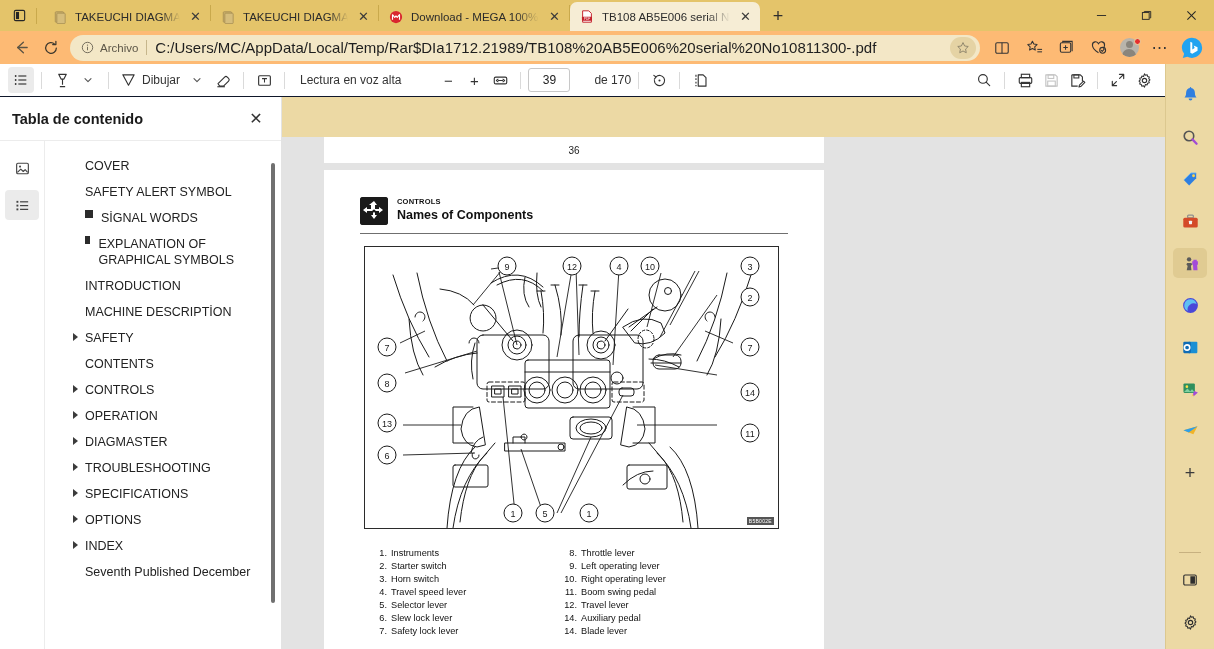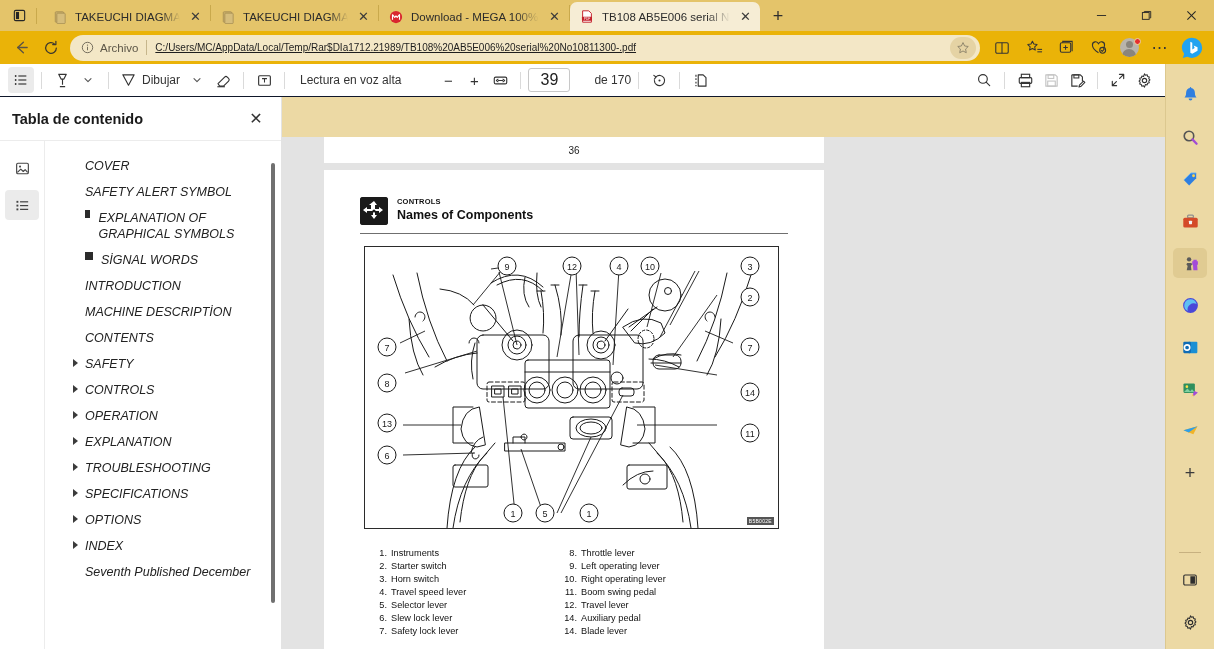--- a/index.html
+++ b/index.html
@@ -52,35 +52,35 @@
   }
   .wincontrols { margin-left: auto; display: flex; height: 31px; }
   .wincontrol {
     width: 45px; height: 31px; display: flex; align-items: center; justify-content: center;
     color: #262626; font-size: 12px;
   }
 
   
   .addressbar {
     position: absolute; left: 0; top: 31px; width: 1214px; height: 33px;
-    background: #eab308; display: flex; align-items: center; padding: 0 6px;
+    background: #fdba74; display: flex; align-items: center; padding: 0 6px;
   }
   .nav-btn {
     width: 30px; height: 28px; display: flex; align-items: center; justify-content: center;
     color: #4a4437; border-radius: 4px;
   }
   .omnibox {
     flex: 1 1 auto; height: 26px; background: #f3e7c6; border-radius: 13px;
     display: flex; align-items: center; margin: 0 6px 0 4px; padding: 0 4px 0 8px;
     min-width: 0;
   }
   .omni-info { width: 18px; height: 18px; display:flex; align-items:center; justify-content:center; }
   .omni-scheme { font-size: 11.5px; color: #5c5648; margin-left: 4px; }
   .omni-pipe { width: 1px; height: 15px; background: #c6b68c; margin: 0 8px; }
-  .omni-url { font-size: 10px; color: #1e1e1e; white-space: nowrap; overflow: hidden; flex: 1 1 auto; text-decoration: underline; }
+  .omni-url { font-size: 15px; color: #1e1e1e; white-space: nowrap; overflow: hidden; flex: 1 1 auto; }
   .omni-star { width: 26px; height: 22px; display:flex;align-items:center;justify-content:center; border-radius:11px; background:#e5d3a4;}
   .tool-btn {
     width: 32px; height: 28px; display: flex; align-items: center; justify-content: center;
     color: #343434; border-radius: 4px; flex: 0 0 auto;
   }
   .avatar-wrap { position: relative; width: 30px; height: 28px; display:flex;align-items:center;justify-content:center;}
   .avatar {
     width: 19px; height: 19px; border-radius: 50%; background: #b9b4ab; position: relative; overflow: hidden;
   }
   .avatar::before { content:""; position:absolute; width:7px;height:7px;border-radius:50%;background:#8a857c;left:6px;top:3px;}
@@ -97,38 +97,38 @@
   .pt-btn {
     height: 26px; min-width: 26px; padding: 0 4px;
     display: flex; align-items: center; justify-content: center; gap: 5px;
     border-radius: 4px; color: #333; font-size: 12px;
   }
   .pt-btn.sel { background: #ebebeb; }
   .pt-sep { width: 1px; height: 17px; background: #dadada; margin: 0 7px; }
   .pagebox {
     width: 42px; height: 24px; border: 1px solid #c8c8c8; border-radius: 3px;
     display: flex; align-items: center; justify-content: center;
-    font-size: 16px; color: #222;
+    font-size: 12px; color: #222;
   }
   .pagecount { font-size: 12px; color: #333; margin-left: 24px; }
   .pt-right { margin-left: auto; display: flex; align-items: center; }
 
   
   .toc {
     position: absolute; left: 0; top: 97px; width: 282px; height: 552px;
     background: #ffffff; border-right: 1px solid #e3e3e3;
     display: flex; flex-direction: column;
   }
   .toc-head {
     height: 44px; display: flex; align-items: center; padding: 0 12px;
     border-bottom: 1px solid #ececec; flex: 0 0 44px;
   }
   .toc-title { font-size: 14.5px; font-weight: bold; color: #1a1a1a; }
   .toc-close { margin-left: auto; width: 26px; height: 26px; display:flex;align-items:center;justify-content:center; color:#333; font-size:16px;}
-  .toc-body { flex: 1 1 auto; display: flex; min-height: 0; font-style: italic; }
+  .toc-body { flex: 1 1 auto; display: flex; min-height: 0; }
   .toc-rail { width: 45px; flex: 0 0 45px; padding-top: 12px; display: flex; flex-direction: column; align-items: center; gap: 7px; border-right: 1px solid #ececec;}
   .rail-btn { width: 34px; height: 30px; display:flex;align-items:center;justify-content:center;border-radius:4px;}
   .rail-btn.sel { background: #ebebeb; }
   .toc-list { flex: 1 1 auto; position: relative; overflow: hidden; padding: 12px 16px 0 0; }
   .toc-item {
     display: flex; align-items: flex-start; gap: 5px;
     font-size: 12.5px; color: #222; padding: 5px 0 5px 40px; line-height: 16px;
     position: relative;
   }
   .toc-item .tri {
@@ -509,50 +509,50 @@
 
       <div class="toc-list">
         <div class="toc-item">
             <span>COVER</span>
           </div>
         <div class="toc-item">
             <span>SAFETY ALERT SYMBOL</span>
           </div>
         <div class="toc-item">
             <span class="sq"></span>
+            <span>SİGNAL WORDS</span>
+          </div>
+        <div class="toc-item">
+            <span class="sq"></span>
             <span>EXPLANATION OF GRAPHICAL SYMBOLS</span>
           </div>
         <div class="toc-item">
-            <span class="sq"></span>
-            <span>SİGNAL WORDS</span>
-          </div>
-        <div class="toc-item">
             <span>INTRODUCTION</span>
           </div>
         <div class="toc-item">
             <span>MACHINE DESCRIPTİON</span>
-          </div>
-        <div class="toc-item">
-            <span>CONTENTS</span>
           </div>
         <div class="toc-item">
             <span class="tri"></span>
             <span>SAFETY</span>
           </div>
         <div class="toc-item">
+            <span>CONTENTS</span>
+          </div>
+        <div class="toc-item">
             <span class="tri"></span>
             <span>CONTROLS</span>
           </div>
         <div class="toc-item">
             <span class="tri"></span>
             <span>OPERATION</span>
           </div>
         <div class="toc-item">
             <span class="tri"></span>
-            <span>EXPLANATION</span>
+            <span>DIAGMASTER</span>
           </div>
         <div class="toc-item">
             <span class="tri"></span>
             <span>TROUBLESHOOTING</span>
           </div>
         <div class="toc-item">
             <span class="tri"></span>
             <span>SPECIFICATIONS</span>
           </div>
         <div class="toc-item">

